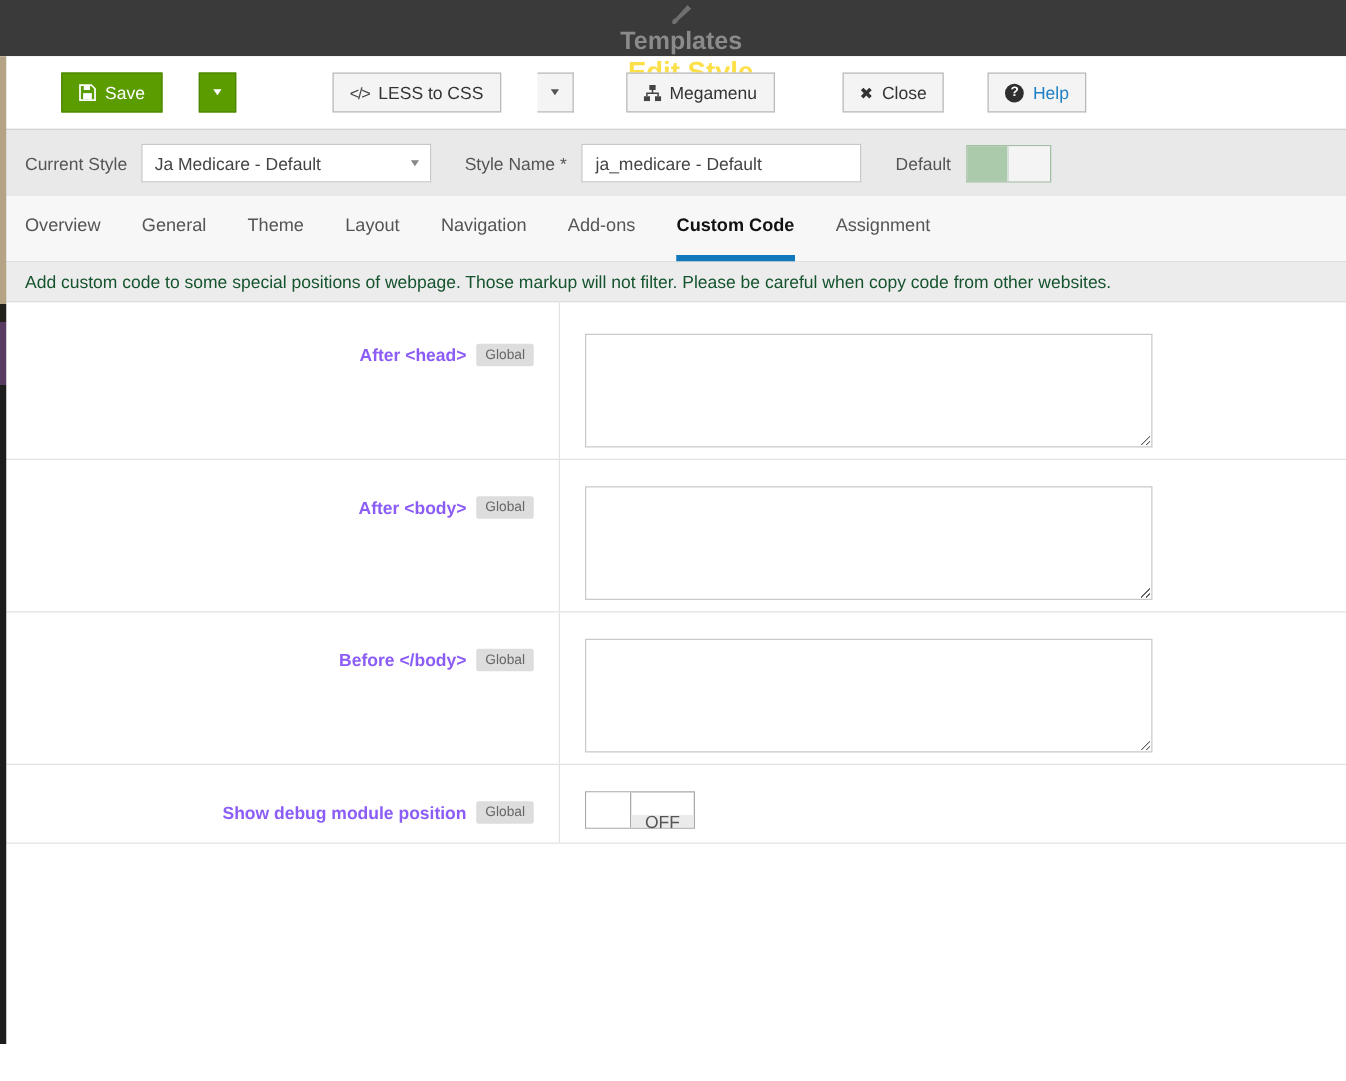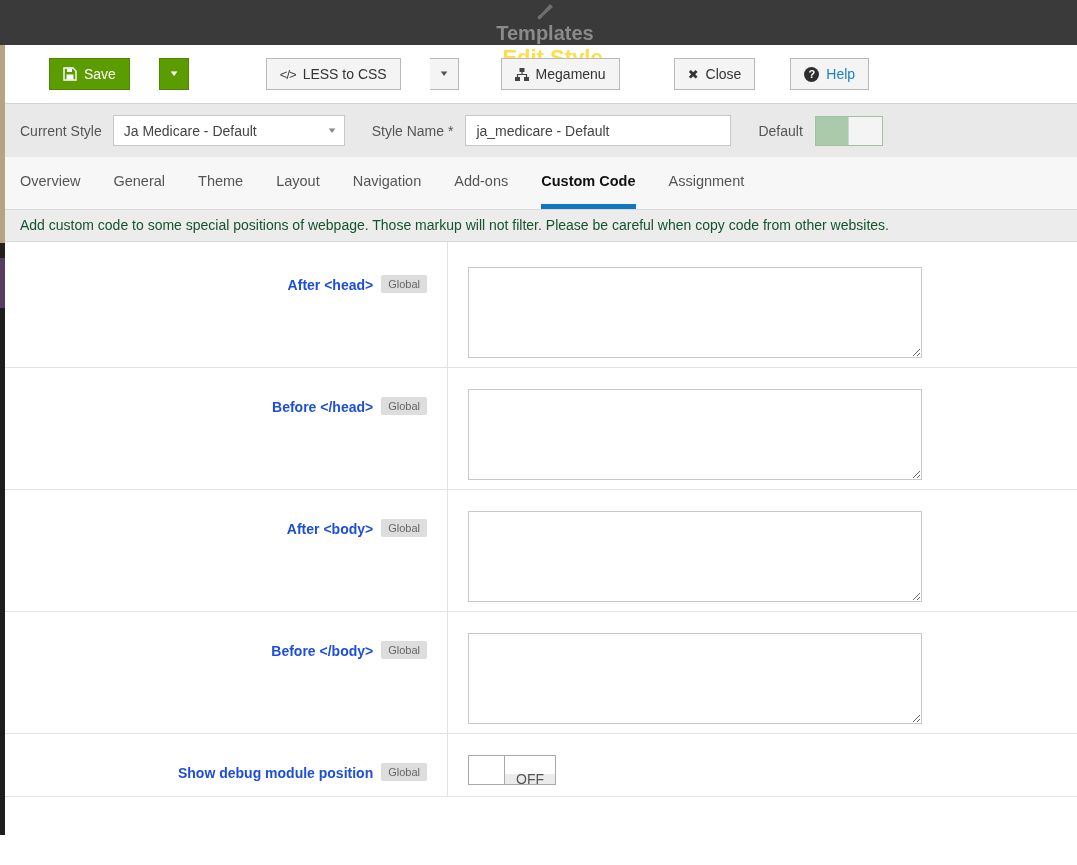--- a/index.html
+++ b/index.html
@@ -40,41 +40,41 @@
   .help-circle{ width:15px; height:15px; border-radius:50%; background:#2e2e2e; color:#fff;
     font-size:11px; font-weight:bold; display:inline-flex; align-items:center; justify-content:center; }
   .help-label{ color:#1d7fc4; }
 
   
   .style-row{ background:#e9e9e9; border-top:1px solid #d2d2d2; height:54px;
     display:flex; align-items:center; padding:0 20px; font-size:14px; color:#555; }
   .sel{ position:relative; width:232px; height:31px; background:#fff; border:1px solid #c8c8c8;
     display:flex; align-items:center; padding:0 22px 0 10px; color:#444; margin:0 27px 0 11px; cursor:pointer; }
   .sel .caret{ position:absolute; right:8px; color:#888; }
-  .txt-input{ width:266px; height:31px; border:1px solid #c8c8c8; background:#fff; padding:0 10px;
+  .txt-input{ width:224px; height:31px; border:1px solid #c8c8c8; background:#fff; padding:0 10px;
     font-size:14px; color:#444; font-family:inherit; margin:0 27px 0 12px; }
   .toggle-default{ width:68px; height:30px; border:1px solid #a3c0a3; display:flex; margin-left:12px; cursor:pointer; }
   .toggle-default .on-half{ flex:1; background:#abc9ab; }
   .toggle-default .off-half{ flex:1; background:#f4f4f4; border-left:1px solid #cdd9cd; }
 
   
   .tabs{ background:#f7f7f7; border-bottom:1px solid #d9d9d9; height:53px;
     display:flex; gap:33px; padding:0 20px; }
   .tab{ font-size:14.5px; color:#555; line-height:49px; border-bottom:5px solid transparent; cursor:pointer; }
   .tab.active{ color:#111; font-weight:bold; border-bottom-color:#1278be; }
 
   
   .infobar{ background:#ececec; border-bottom:1px solid #d9d9d9; padding:7px 20px;
     font-size:14px; line-height:17px; color:#14532d; }
 
   
   .content{ margin-left:5px; background:#fff; }
   .row{ display:flex; border-bottom:1px solid #e2e2e2; }
   .row-label{ width:443px; border-right:1px solid #e2e2e2; text-align:right; padding-right:20px; }
-  .row-label .lbl{ font-size:14px; font-weight:bold; color:#1d4ed8; }
+  .row-label .lbl{ font-size:14px; font-weight:bold; color:#8b5cf6; }
   .badge{ display:inline-block; background:#dddddd; color:#666; font-size:11px;
     padding:3px 7px; border-radius:2px; margin-left:8px; vertical-align:2px; font-weight:normal; }
   .row-field{ flex:1; padding-left:20px; }
   .row-first .row-label{ padding-top:33px; } .row-first .row-field{ padding:25px 0 9px 20px; }
   .row-mid  .row-label{ padding-top:29px; } .row-mid  .row-field{ padding:21px 0 9px 20px; }
   .row-last .row-label{ padding-top:29px; } .row-last .row-field{ padding:21px 0 11px 20px; }
   textarea.code-area{ width:454px; height:91px; border:1px solid #c9c9c9; background:#fff;
     resize:both; display:block; font-family:"Liberation Mono", monospace; font-size:13px; padding:4px; }
   .toggle-off{ width:88px; height:30px; border:1px solid #a8a8a8; display:flex; cursor:pointer; }
   .toggle-off .handle{ width:36px; background:#fff; border-right:1px solid #a8a8a8; }
@@ -178,28 +178,20 @@
 
   <div class="row row-first">
     <div class="row-label">
       <span class="lbl">After &lt;head&gt;</span><span class="badge">Global</span>
     </div>
     <div class="row-field">
       <textarea class="code-area" style=""></textarea>
     </div>
   </div>
 
-  <div class="row row-mid">
-    <div class="row-label">
-      <span class="lbl">Before &lt;/head&gt;</span><span class="badge">Global</span>
-    </div>
-    <div class="row-field">
-      <textarea class="code-area" style=""></textarea>
-    </div>
-  </div>
 
   <div class="row row-mid">
     <div class="row-label">
       <span class="lbl">After &lt;body&gt;</span><span class="badge">Global</span>
     </div>
     <div class="row-field">
       <textarea class="code-area" style=""></textarea>
     </div>
   </div>
 

